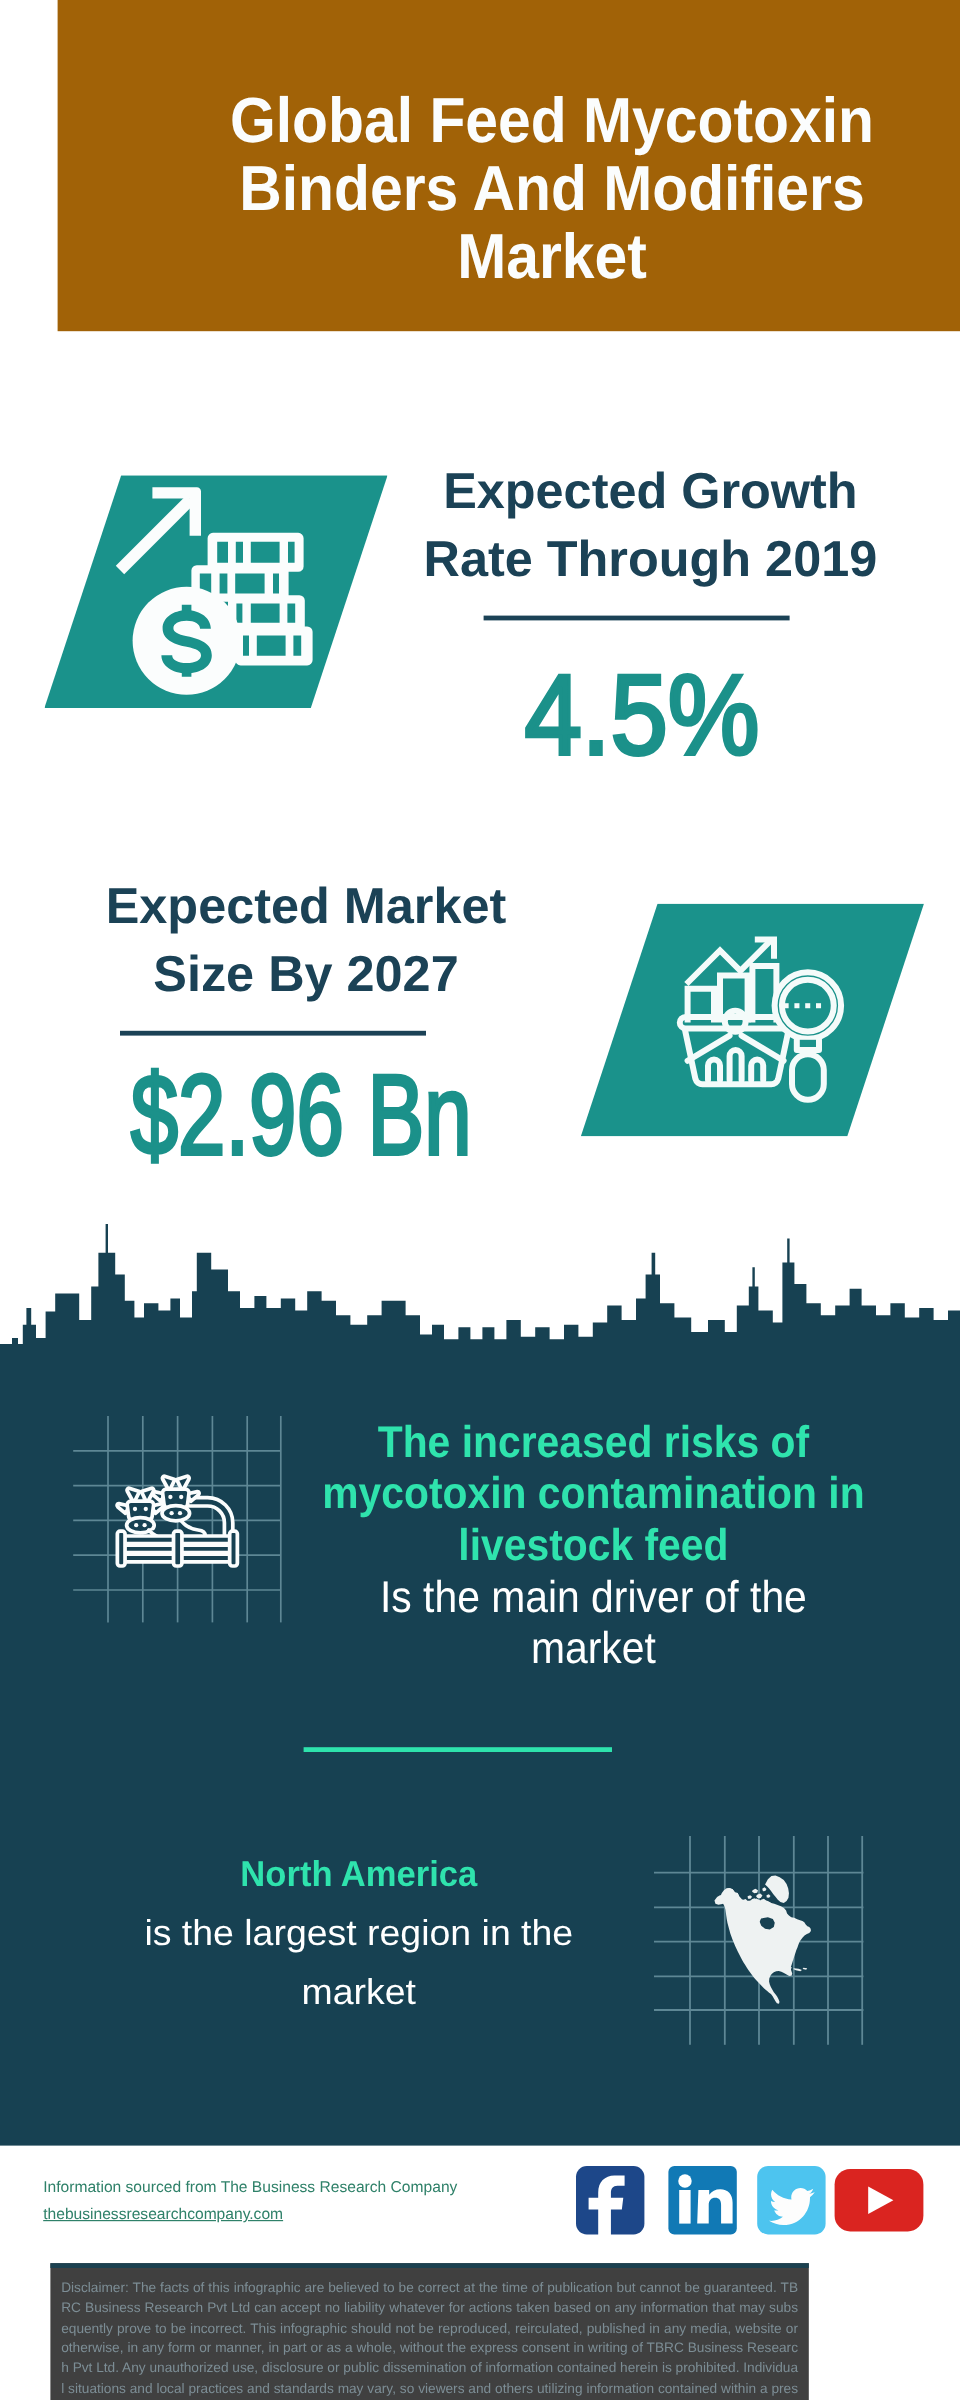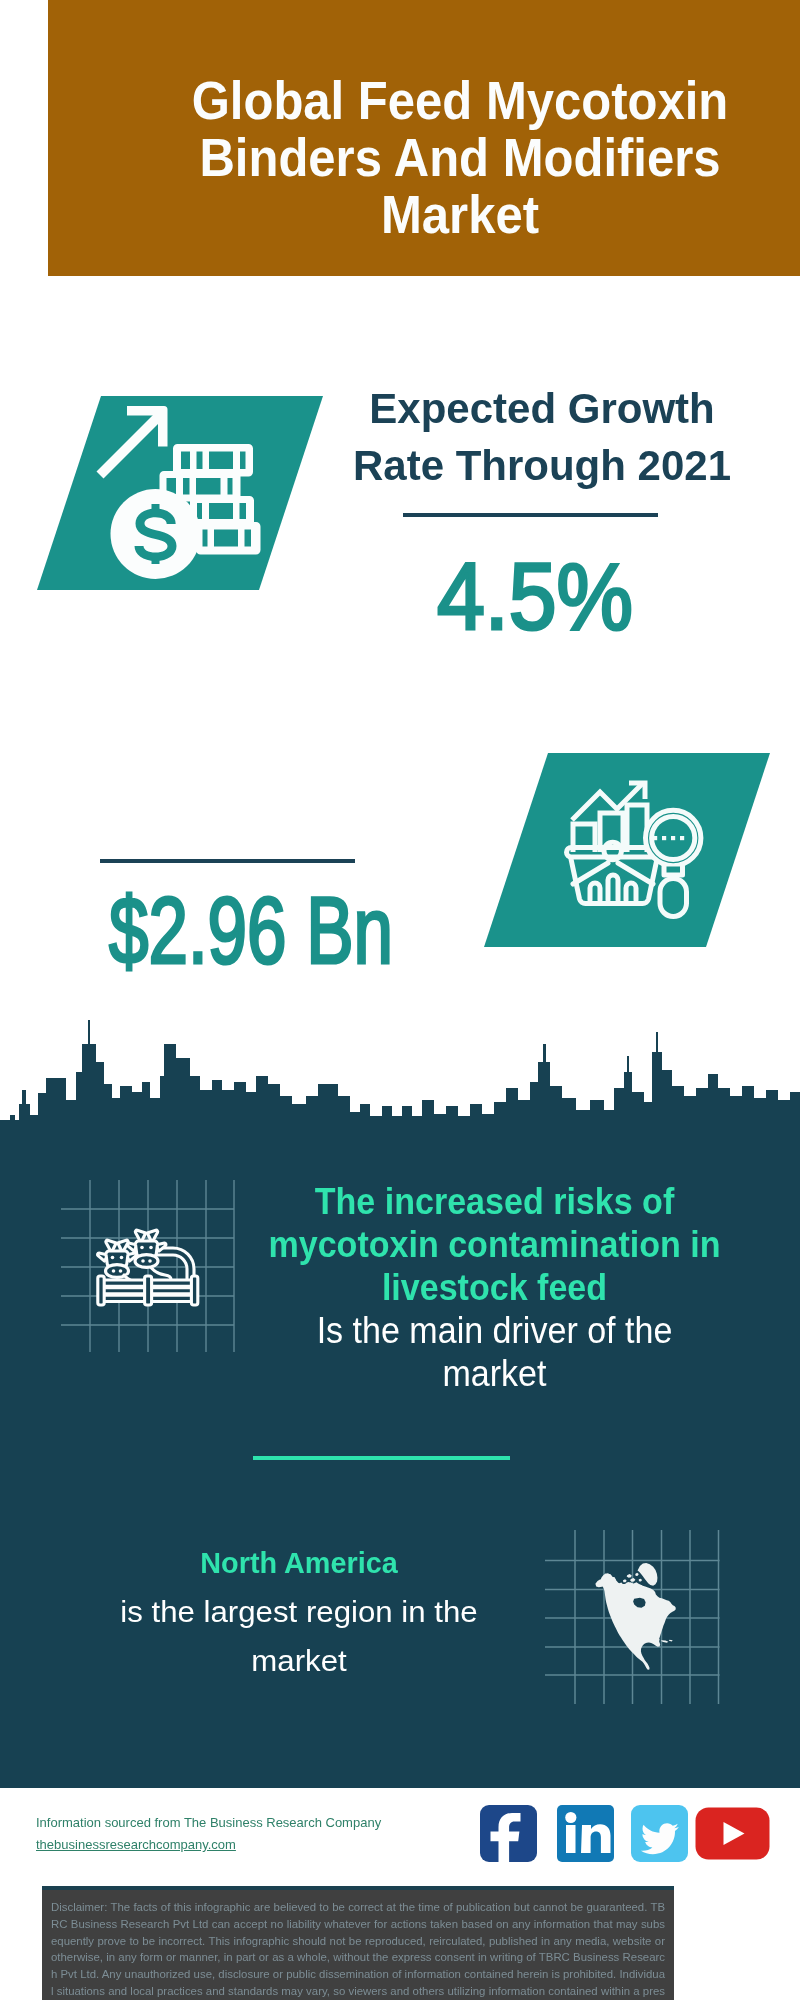--- a/index.html
+++ b/index.html
@@ -70,25 +70,26 @@
     </g>
     <g fill="#1a928b">
 
       <path d="M151.5 504 h8 v7 h-8 Z  M151.5 557 h8 v7 h-8 Z"></path>
       <path d="M155.5 508.5 c-11.5 0 -20 6.5 -20 15 c0 9 8 13 20 15.5 c8.5 1.8 12 3.8 12 7.2 c0 3.6 -4.5 6.3 -12 6.3
                c-7.5 0 -12 -2.7 -12 -6.5 h-9 c0 8.6 8.6 15 21 15 c12.4 0 21 -6.1 21 -15 c0 -9.2 -8.3 -13.3 -20.6 -15.8
                c-8.2 -1.7 -11.4 -3.6 -11.4 -6.9 c0 -3.4 4.3 -6 11 -6 c6.9 0 11.2 2.8 11.2 6.6 h9
                c0 -8.6 -8.3 -15.4 -20.2 -15.4 Z"></path>
     </g>
   </svg>
-  <div class="stat-h" style="left:347px;top:380px;width:390px;">Expected Growth Rate Through 2021</div>
+  <div class="stat-h" style="left:347px;top:380px;width:390px;">Expected Growth Rate Through 2019</div>
   <div class="stat-rule" style="left:403px;top:513px;width:255px;"></div>
   <div class="stat-v" style="left:135px;top:549px;width:800px;transform:scaleX(0.905);">4.5%</div>
 
   <div class="para" style="left:484px;top:753px;"></div>
+  <div class="stat-h" style="left:60px;top:726px;width:390px;">Expected Market Size By 2027</div>
   <div class="stat-rule" style="left:100px;top:859px;width:255px;"></div>
   <div class="stat-v" style="left:-149px;top:883px;width:800px;transform:scaleX(0.747);">$2.96 Bn</div>
 
   <svg style="position:absolute;left:0px;top:0px;pointer-events:none;" width="800" height="2000" viewBox="0 0 800 2000">
     <g fill="none" stroke="#f4fbfa" stroke-width="5" stroke-linecap="butt" stroke-linejoin="miter">
 
       <polyline points="572,820 600,792 617,809 643,783"></polyline>
       <polyline points="629,783 645,783 645,799"></polyline>
 
       <path d="M573 852 v-28 h22 v28"></path>

